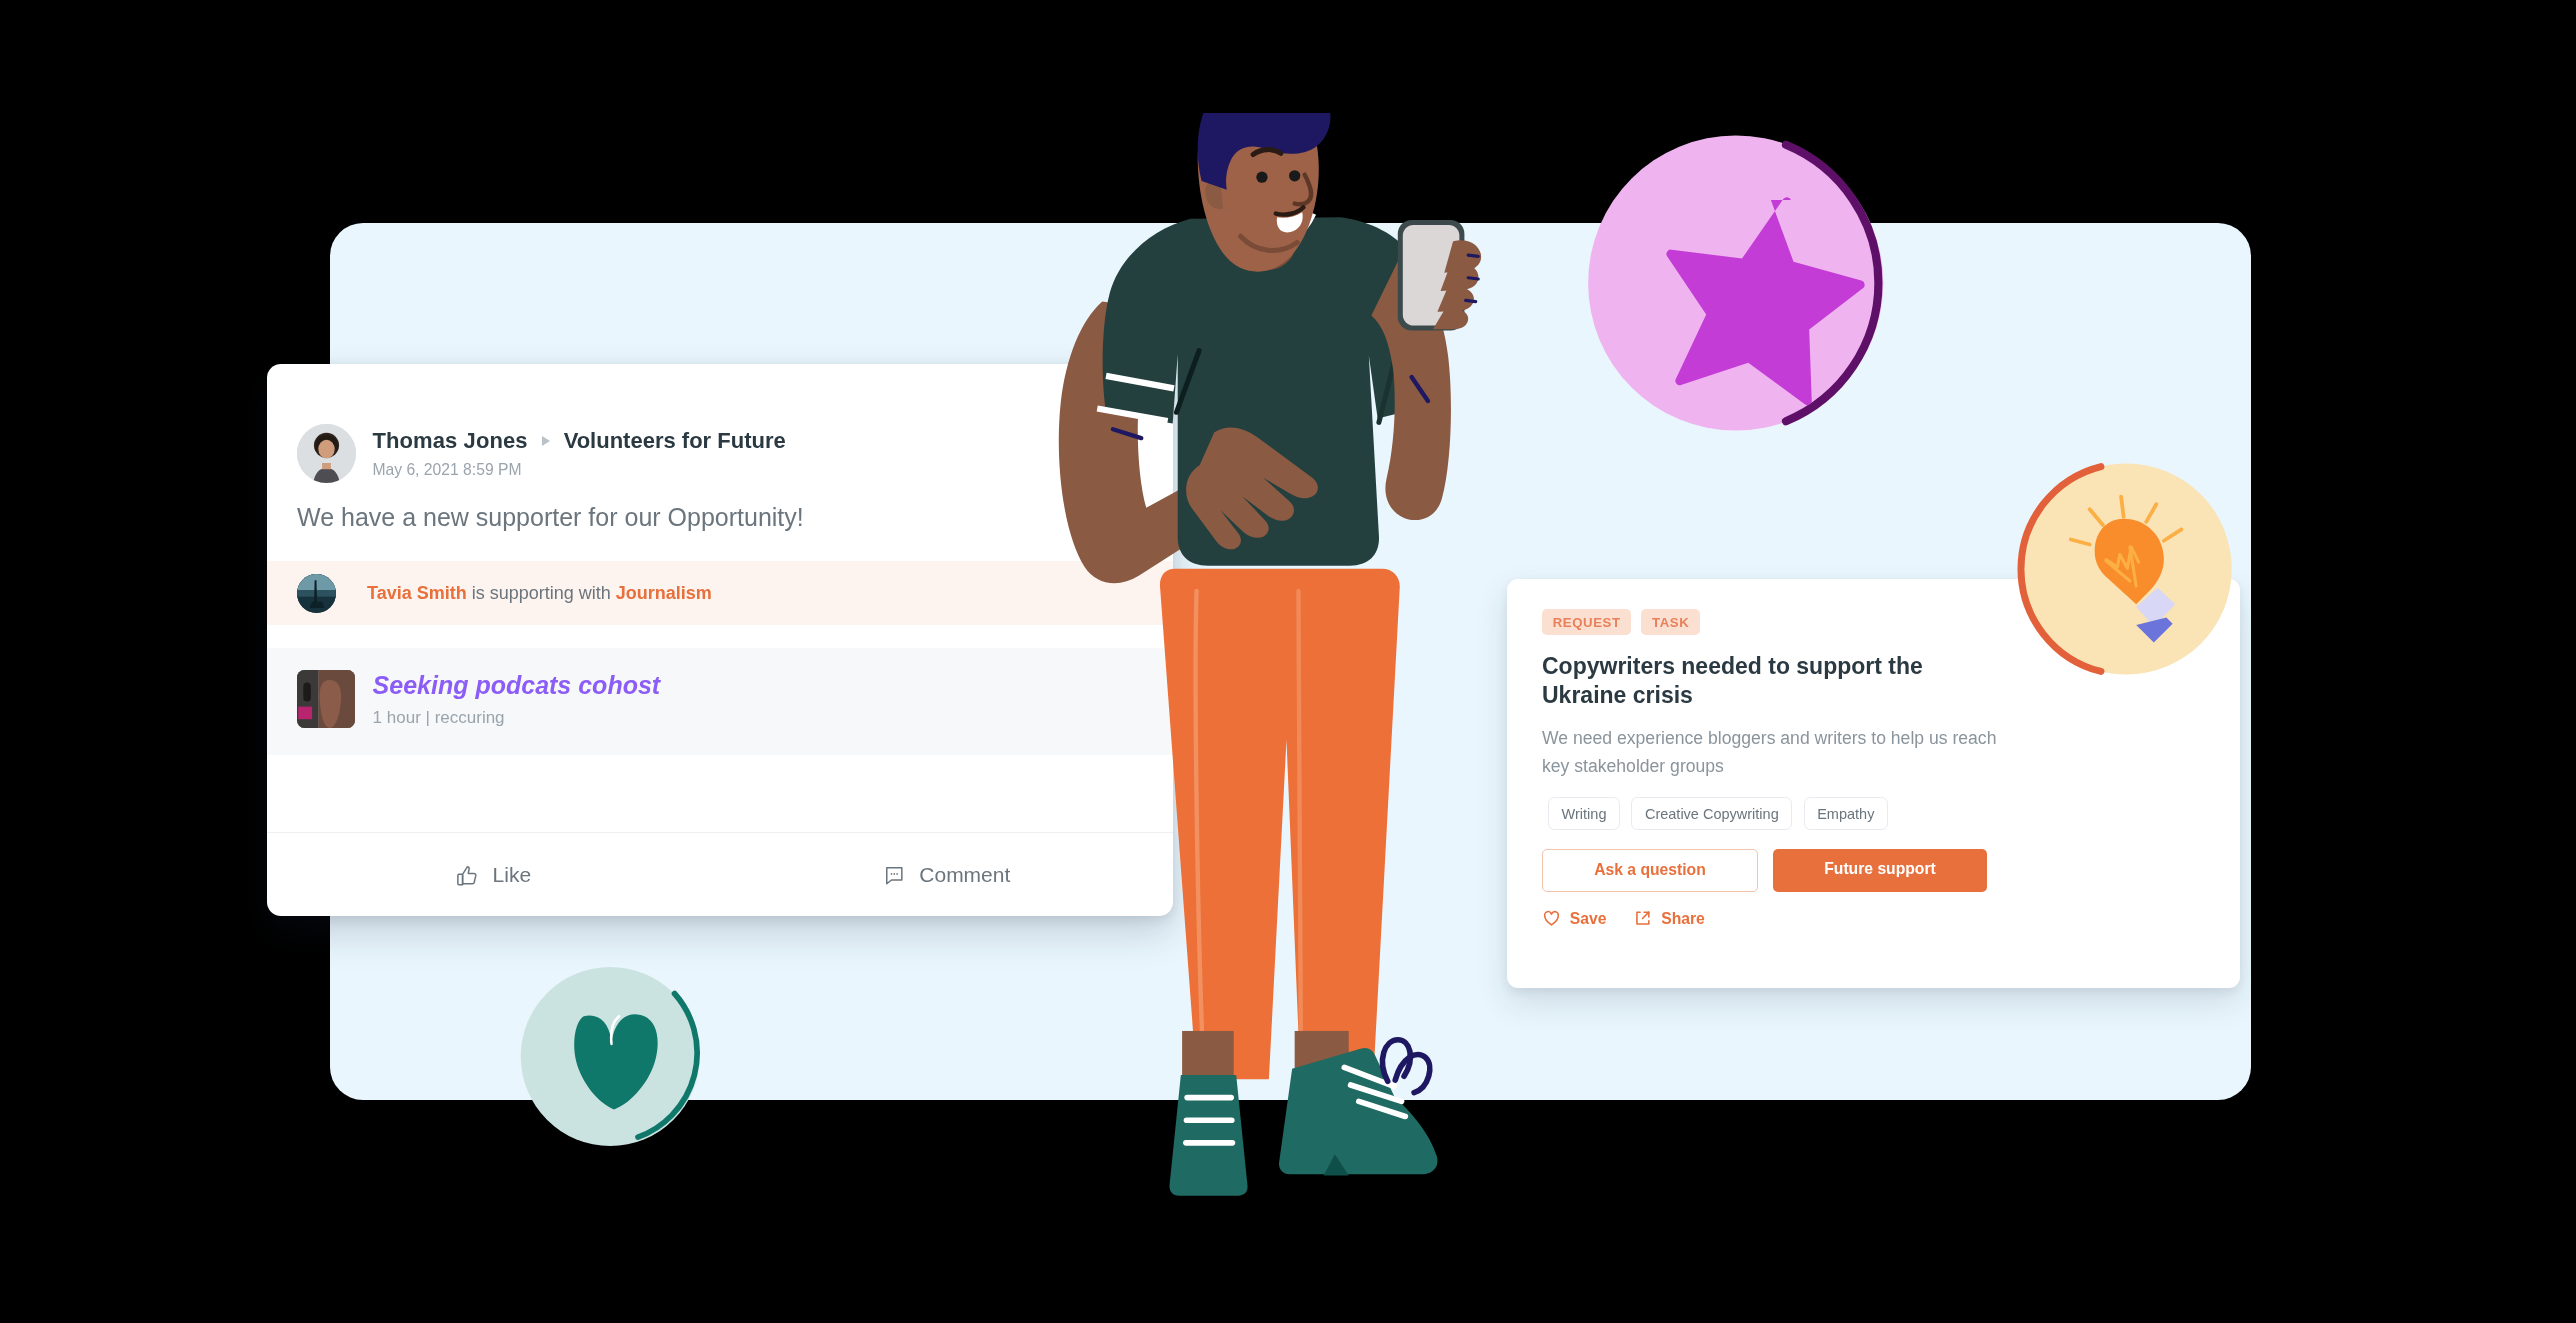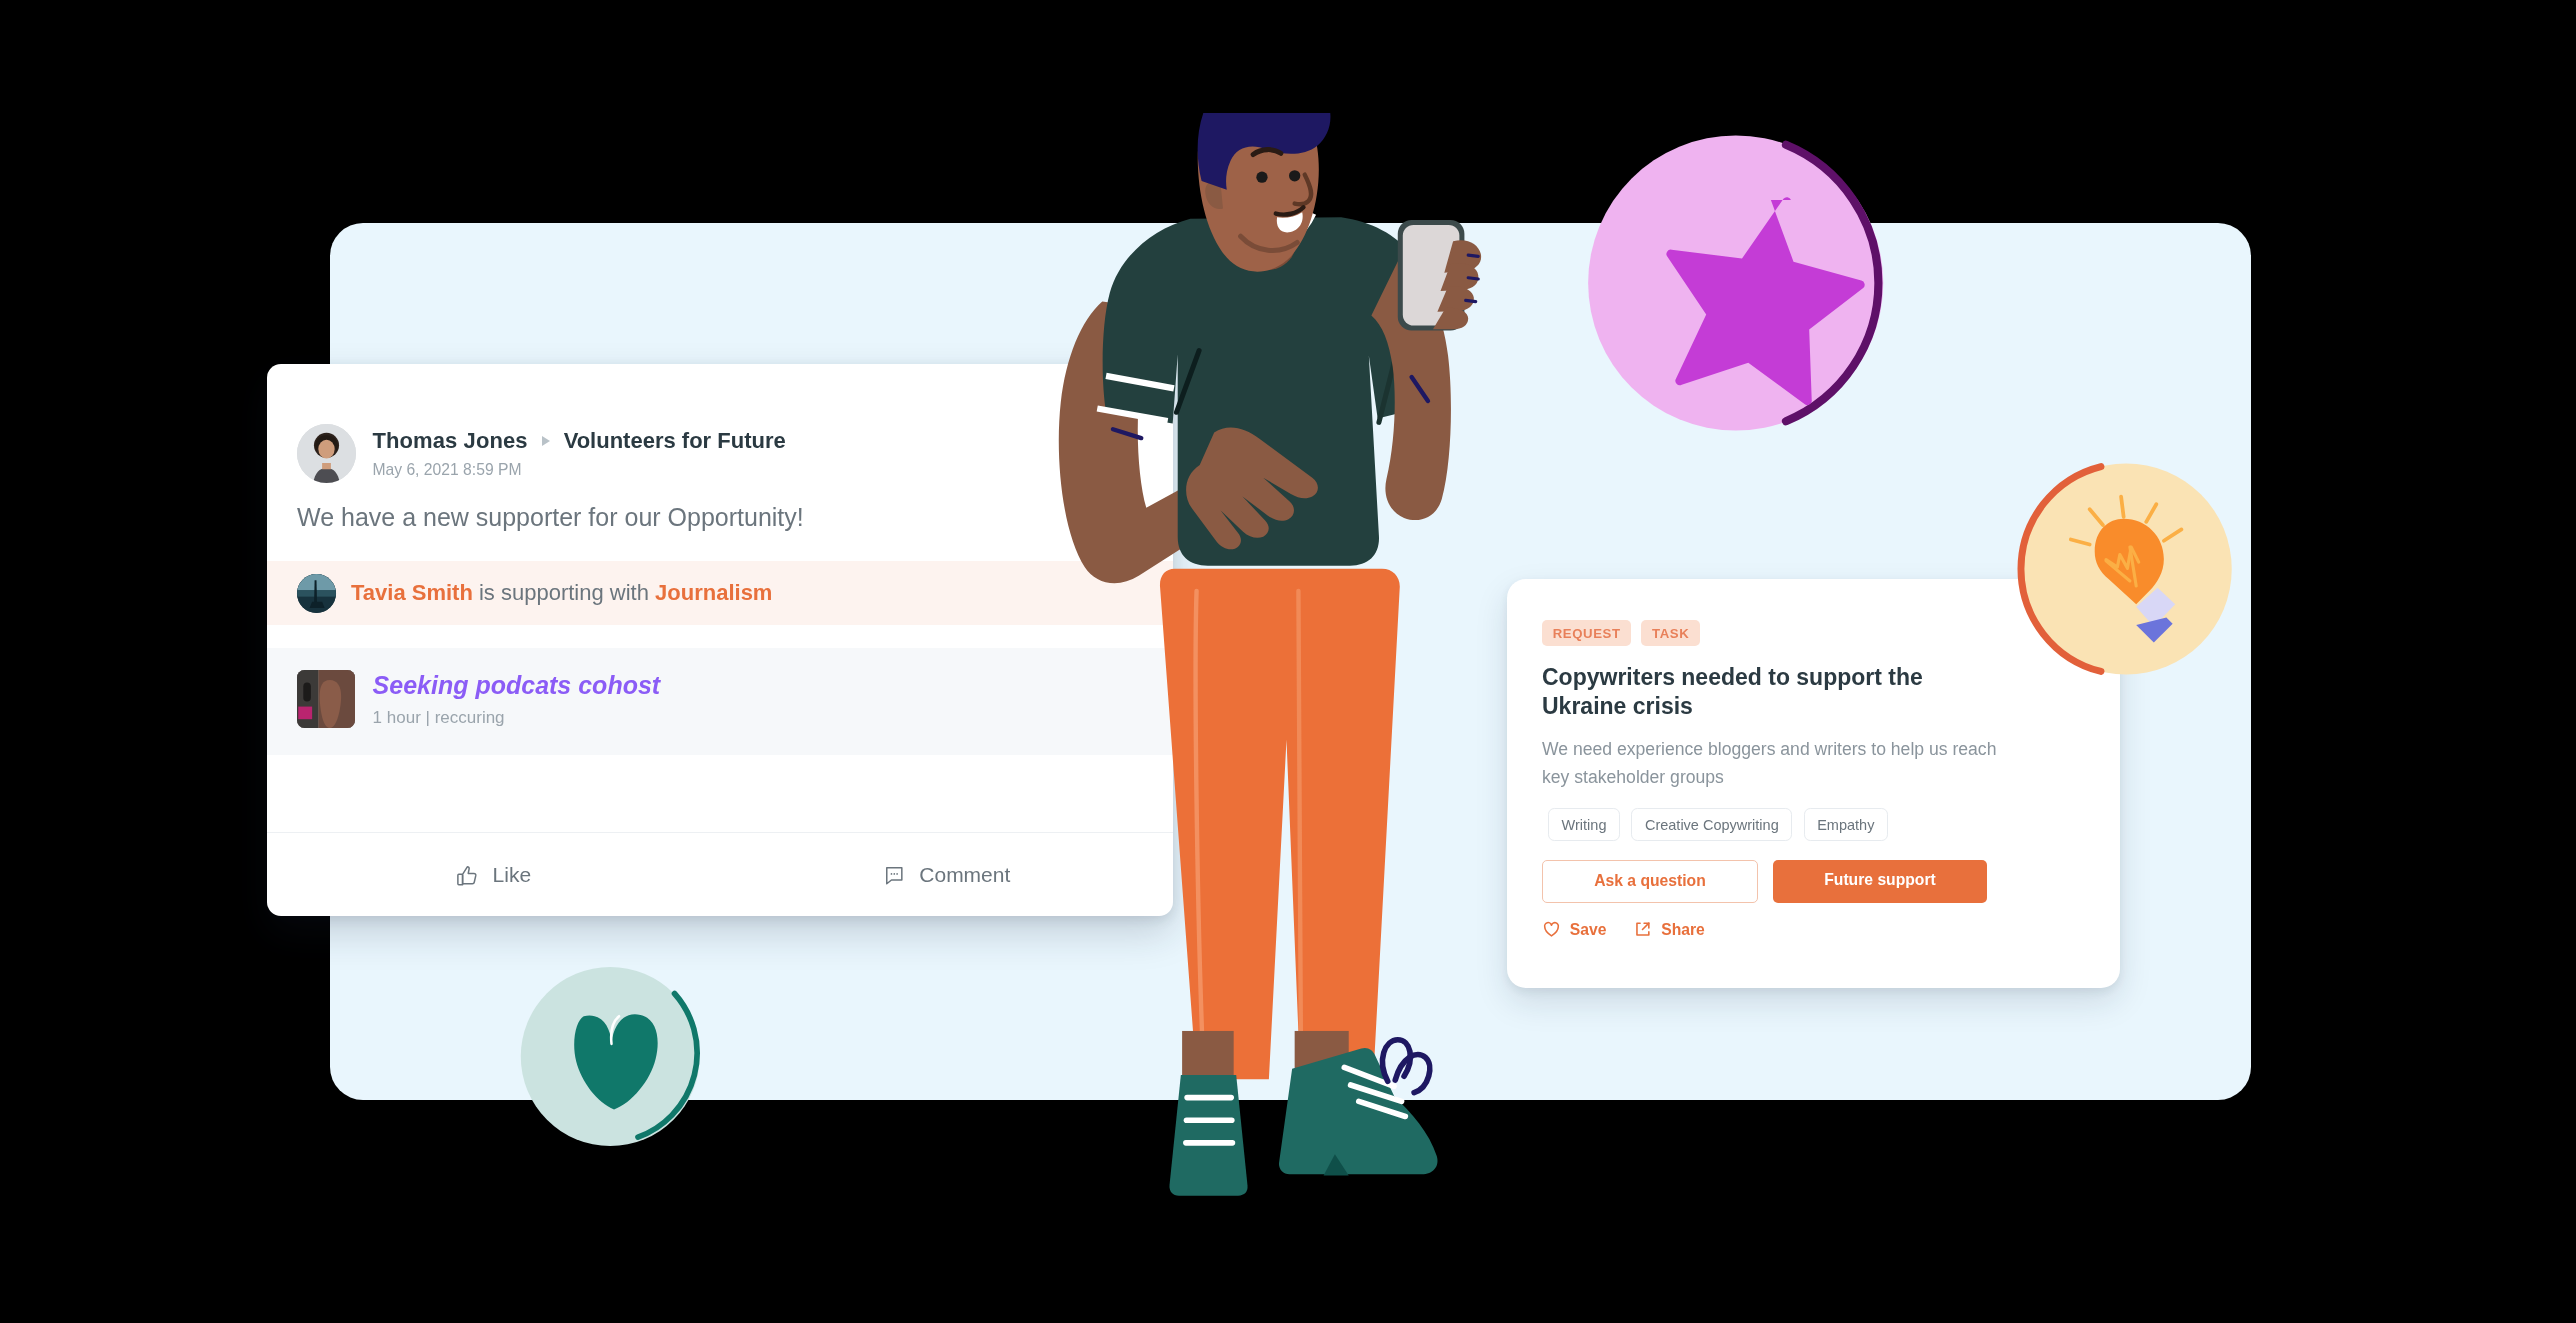--- a/index.html
+++ b/index.html
@@ -29,42 +29,42 @@
          border-top:5.7px solid transparent;border-bottom:5.7px solid transparent;}
   .group{font-size:22px;font-weight:700;color:#2B3A42;}
   .timestamp{margin-top:7.5px;font-size:15.7px;color:#9AA4AC;}
   .post-body{margin-top:20px;font-size:25px;color:#6B757D;}
 
   .supporter{margin:29px -30px 0 -30px;background:#FDF3EF;
              padding:12.6px 30px;display:flex;align-items:center;gap:15px;}
   .sup-av{width:39px;height:39px;border-radius:50%;overflow:hidden;flex:0 0 auto;
           background:#2e4650;}
   .sup-av svg{display:block;width:100%;height:100%;}
-  .sup-text{font-size:22px;color:#6B757D;}
+  .sup-text{font-size:18px;color:#6B757D;margin-left:16px;}
   .sup-text .hl{color:#E8703C;font-weight:600;}
 
   .attach{margin:22.6px -30px 0 -30px;background:#F6F8FA;padding:22.6px 30px 26.4px 30px;
           display:flex;align-items:center;gap:17.6px;}
   .attach-thumb{width:58px;height:58px;border-radius:7.5px;overflow:hidden;flex:0 0 auto;
                 background:#5a4a48;}
   .attach-thumb svg{display:block;width:100%;height:100%;}
   .attach-title{font-size:25px;font-weight:700;color:#8b5cf6;font-style:italic;}
   .attach-meta{margin-top:7.5px;font-size:17px;color:#9AA4AC;}
 
   .actions{position:absolute;left:0;right:0;bottom:0;height:83px;
            border-top:1.3px solid #EDF0F3;display:flex;align-items:center;}
   .action{flex:1;display:flex;align-items:flex-end;justify-content:center;gap:14px;
           font-size:21px;color:#6B757D;cursor:pointer;}
   .action svg{display:block;}
 
   
-  .opp-card{position:absolute;left:1507px;top:579px;width:613px;height:409px;
-            background:#fff;border-radius:19px;
+  .opp-card{position:absolute;left:1507px;top:579px;width:733px;height:409px;
+            background:#fff;border-radius:11px;
             box-shadow:0 14px 33px rgba(26,40,60,.13),0 3.1px 8.8px rgba(26,40,60,.07);
-            padding:41px 35px;box-sizing:border-box;}
+            padding:30px 35px;box-sizing:border-box;}
   .chips{display:flex;gap:10px;}
   .chip{background:#FBDFD1;color:#E8805A;font-size:13.2px;font-weight:700;
         letter-spacing:0.6px;padding:5.7px 10.7px;border-radius:5px;}
   .opp-title{margin-top:16.4px;font-size:23px;line-height:1.26;font-weight:700;
              color:#2B3A42;max-width:440px;}
   .opp-desc{margin-top:14px;font-size:17.6px;line-height:1.62;color:#8A949C;
             max-width:459px;}
   .tags{margin-top:16.4px;display:flex;gap:11.3px;margin-left:6px;}
   .tag{border:1.3px solid #E7EBEF;border-radius:6.3px;background:#fff;
        padding:7.5px 12.6px;font-size:14.5px;color:#6B757D;}

